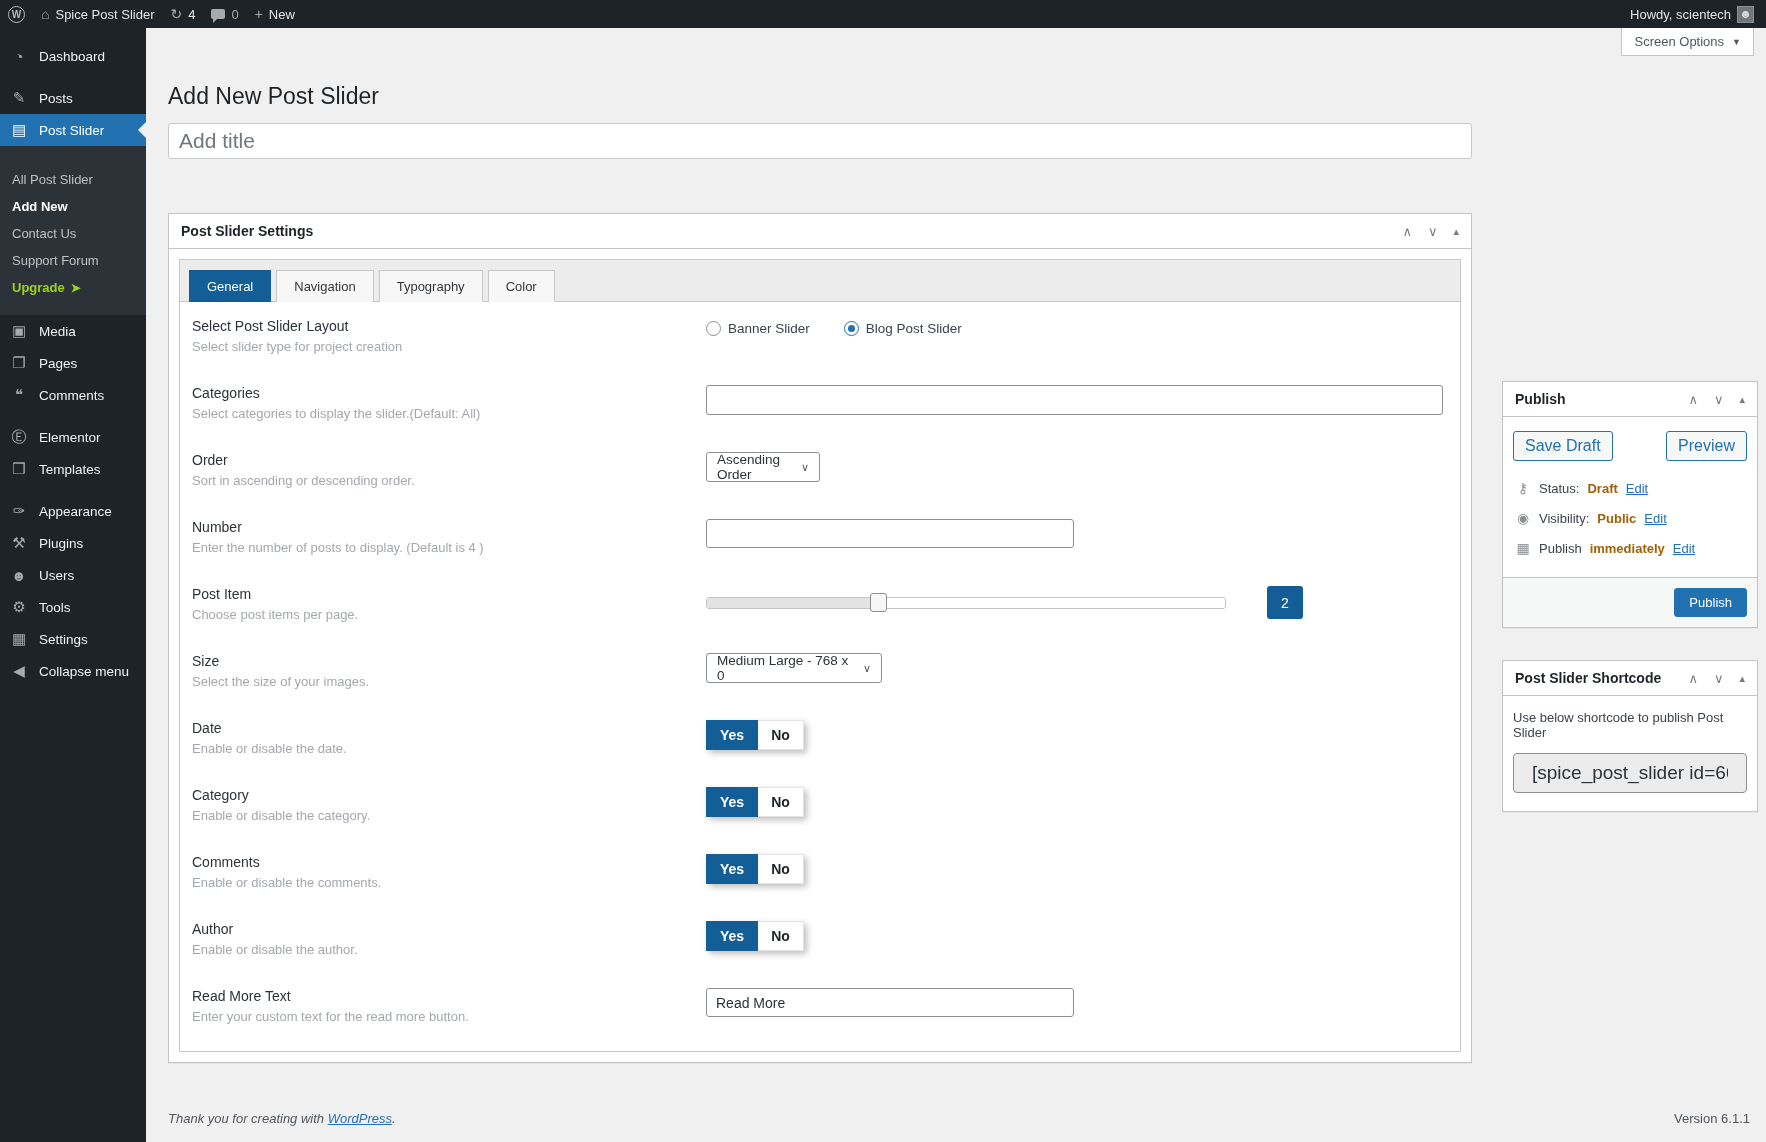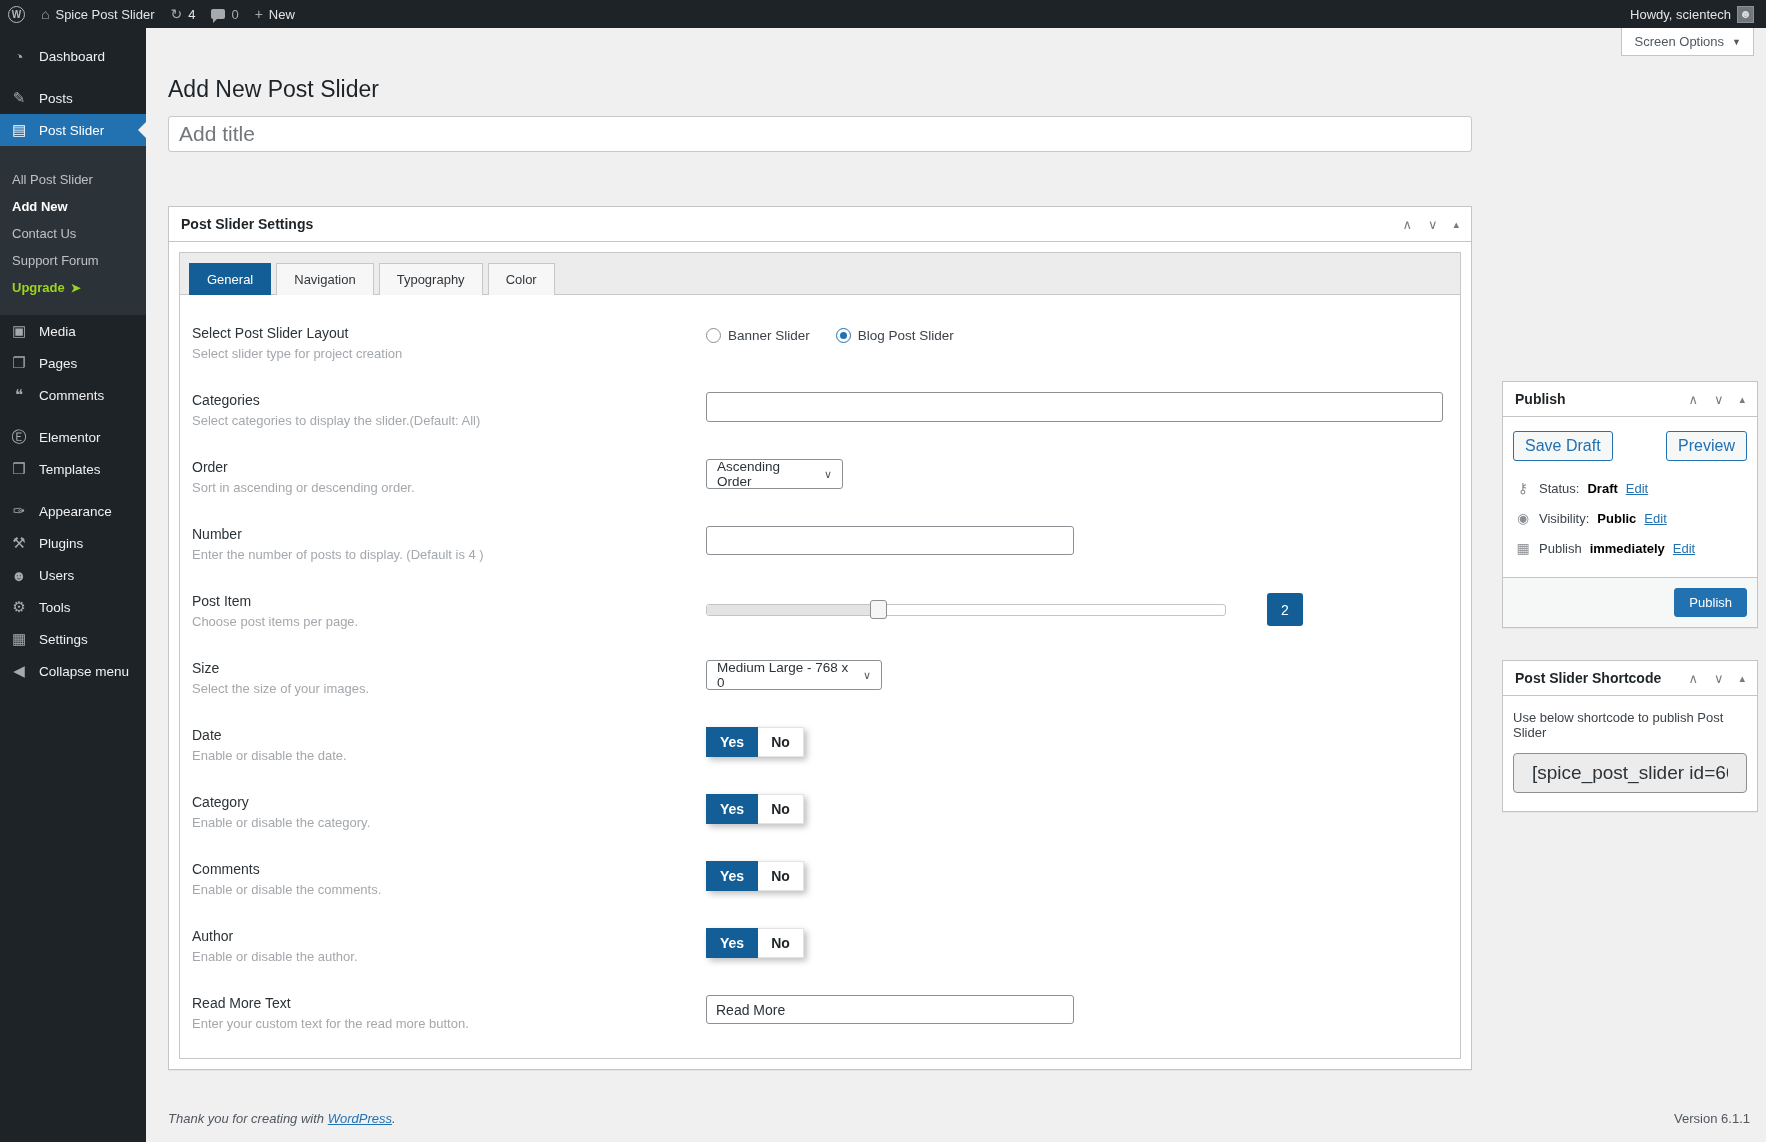--- a/index.html
+++ b/index.html
@@ -50,56 +50,56 @@
   .mb-handles{display:flex;gap:16px;color:#787c82;font-size:13px;align-items:center}
   .mb-handles .h{cursor:pointer;line-height:1}
   .mb-handles .h.tog{font-size:11px}
   .mb-body{padding:10px}
 
   
   .tabset{border:1px solid #c6c8ca}
   .tabbar{background:#ececec;padding:9px 0 0 9px;border-bottom:1px solid #c6c8ca;display:flex}
   .tab{background:#f7f7f7;border:1px solid #c6c8ca;border-bottom:none;padding:8px 17px;font-size:13px;color:#32373c;margin-right:5px;cursor:pointer;position:relative;top:1px}
   .tab.active{background:#135e96;color:#fff;border-color:#135e96}
-  .tabcontent{background:#fff;padding:30px 20px 14px 12px}
+  .tabcontent{background:#fff;padding:16px 20px 14px 12px}
 
   
   .form-row{display:flex;margin-bottom:30px;min-height:37px}
   .row-text{width:514px;flex-shrink:0;padding-right:24px}
   .row-label{font-size:14px;color:#2c3338;margin-bottom:5px}
   .row-desc{font-size:13px;color:#a4a8ac}
   .row-control{flex:1;display:flex;align-items:flex-start}
-  .radio-group{display:flex;gap:26px;padding-top:3px}
+  .radio-group{display:flex;gap:34px;padding-top:3px}
   .radio-opt{display:flex;align-items:center;gap:7px;font-size:13.5px;color:#3c434a;cursor:pointer}
   .radio{width:15px;height:15px;border:1px solid #8c8f94;border-radius:50%;background:#fff;position:relative;flex-shrink:0}
   .radio.checked{border-color:#2271b1}
   .radio.checked::after{content:"";position:absolute;inset:3px;background:#2271b1;border-radius:50%}
   .txt{border:1px solid #8c8f94;border-radius:3px;height:30px;padding:0 9px;font-size:14px;color:#2c3338;background:#fff;font-family:inherit;outline:none}
   .txt.wide{width:737px}
   .txt.mid{width:368px;height:29px}
   .fselect{border:1px solid #8c8f94;border-radius:3px;height:30px;display:inline-flex;align-items:center;padding:0 10px;font-size:13.5px;color:#2c3338;background:#fff;cursor:pointer;justify-content:space-between}
   .fselect .caret{font-size:11px;color:#50575e;margin-left:10px}
-  .w-order{width:137px}
+  .w-order{width:114px}
   .w-size{width:176px}
   .slider-row{display:flex;align-items:center}
   .slider-track{width:520px;height:12px;border:1px solid #c3c4c7;background:#fff;border-radius:3px;position:relative;cursor:pointer}
   .slider-fill{position:absolute;left:0;top:0;bottom:0;width:33%;background:#e3e3e3;border-radius:3px 0 0 3px}
   .slider-handle{position:absolute;left:33%;top:-5px;width:17px;height:19px;background:#f6f6f6;border:1px solid #8c8f94;border-radius:3px;margin-left:-8px;cursor:pointer}
   .slider-value{margin-left:41px;width:36px;height:33px;background:#135e96;color:#fff;display:flex;align-items:center;justify-content:center;font-size:14px;border-radius:3px}
   .yn{display:inline-flex;box-shadow:3px 3px 6px rgba(0,0,0,.25);border-radius:2px}
   .yn-yes{background:#135e96;color:#fff;font-weight:bold;font-size:14px;padding:6px 13px;border:1px solid #135e96;cursor:pointer}
   .yn-no{background:#fff;color:#1d2327;font-weight:bold;font-size:14px;padding:6px 13px;border:1px solid #e3e3e3;border-left:none;cursor:pointer}
 
   
   .pub-buttons{display:flex;justify-content:space-between;padding:14px 10px 8px}
   .btn-outline{background:#f6f7f7;border:1px solid #2271b1;color:#2271b1;border-radius:3px;padding:5px 11px;font-size:16px;cursor:pointer;font-family:inherit}
   .misc{padding:4px 10px 14px}
   .misc-row{display:flex;align-items:center;gap:8px;padding:7px 2px;font-size:13px;color:#3c434a}
   .misc-row .mico{color:#8c8f94;width:16px;text-align:center;font-size:14px;flex-shrink:0}
-  .misc-row b{color:#000000}
+  .misc-row b{color:#a16207}
   .misc-row a{color:#2271b1;text-decoration:underline;cursor:pointer}
   .pub-footer{background:#f6f7f7;border-top:1px solid #c3c4c7;padding:10px;display:flex;justify-content:flex-end}
   .btn-primary{background:#2271b1;border:1px solid #2271b1;color:#fff;border-radius:3px;padding:6px 14px;font-size:13px;cursor:pointer;font-family:inherit}
   .shortcode-metabox{margin-top:32px}
   .sc-body{padding:14px 10px 18px}
   .sc-text{font-size:13px;color:#3c434a;margin-bottom:13px}
   .sc-input{width:100%;background:#ececec;border:1px solid #8c8f94;border-radius:4px;padding:8px 18px;font-size:19px;color:#2c3338;font-family:inherit;outline:none}
 
   
   .wp-footer{display:flex;justify-content:space-between;align-items:center;padding:10px 16px 16px 22px;font-size:13px;color:#50575e}

